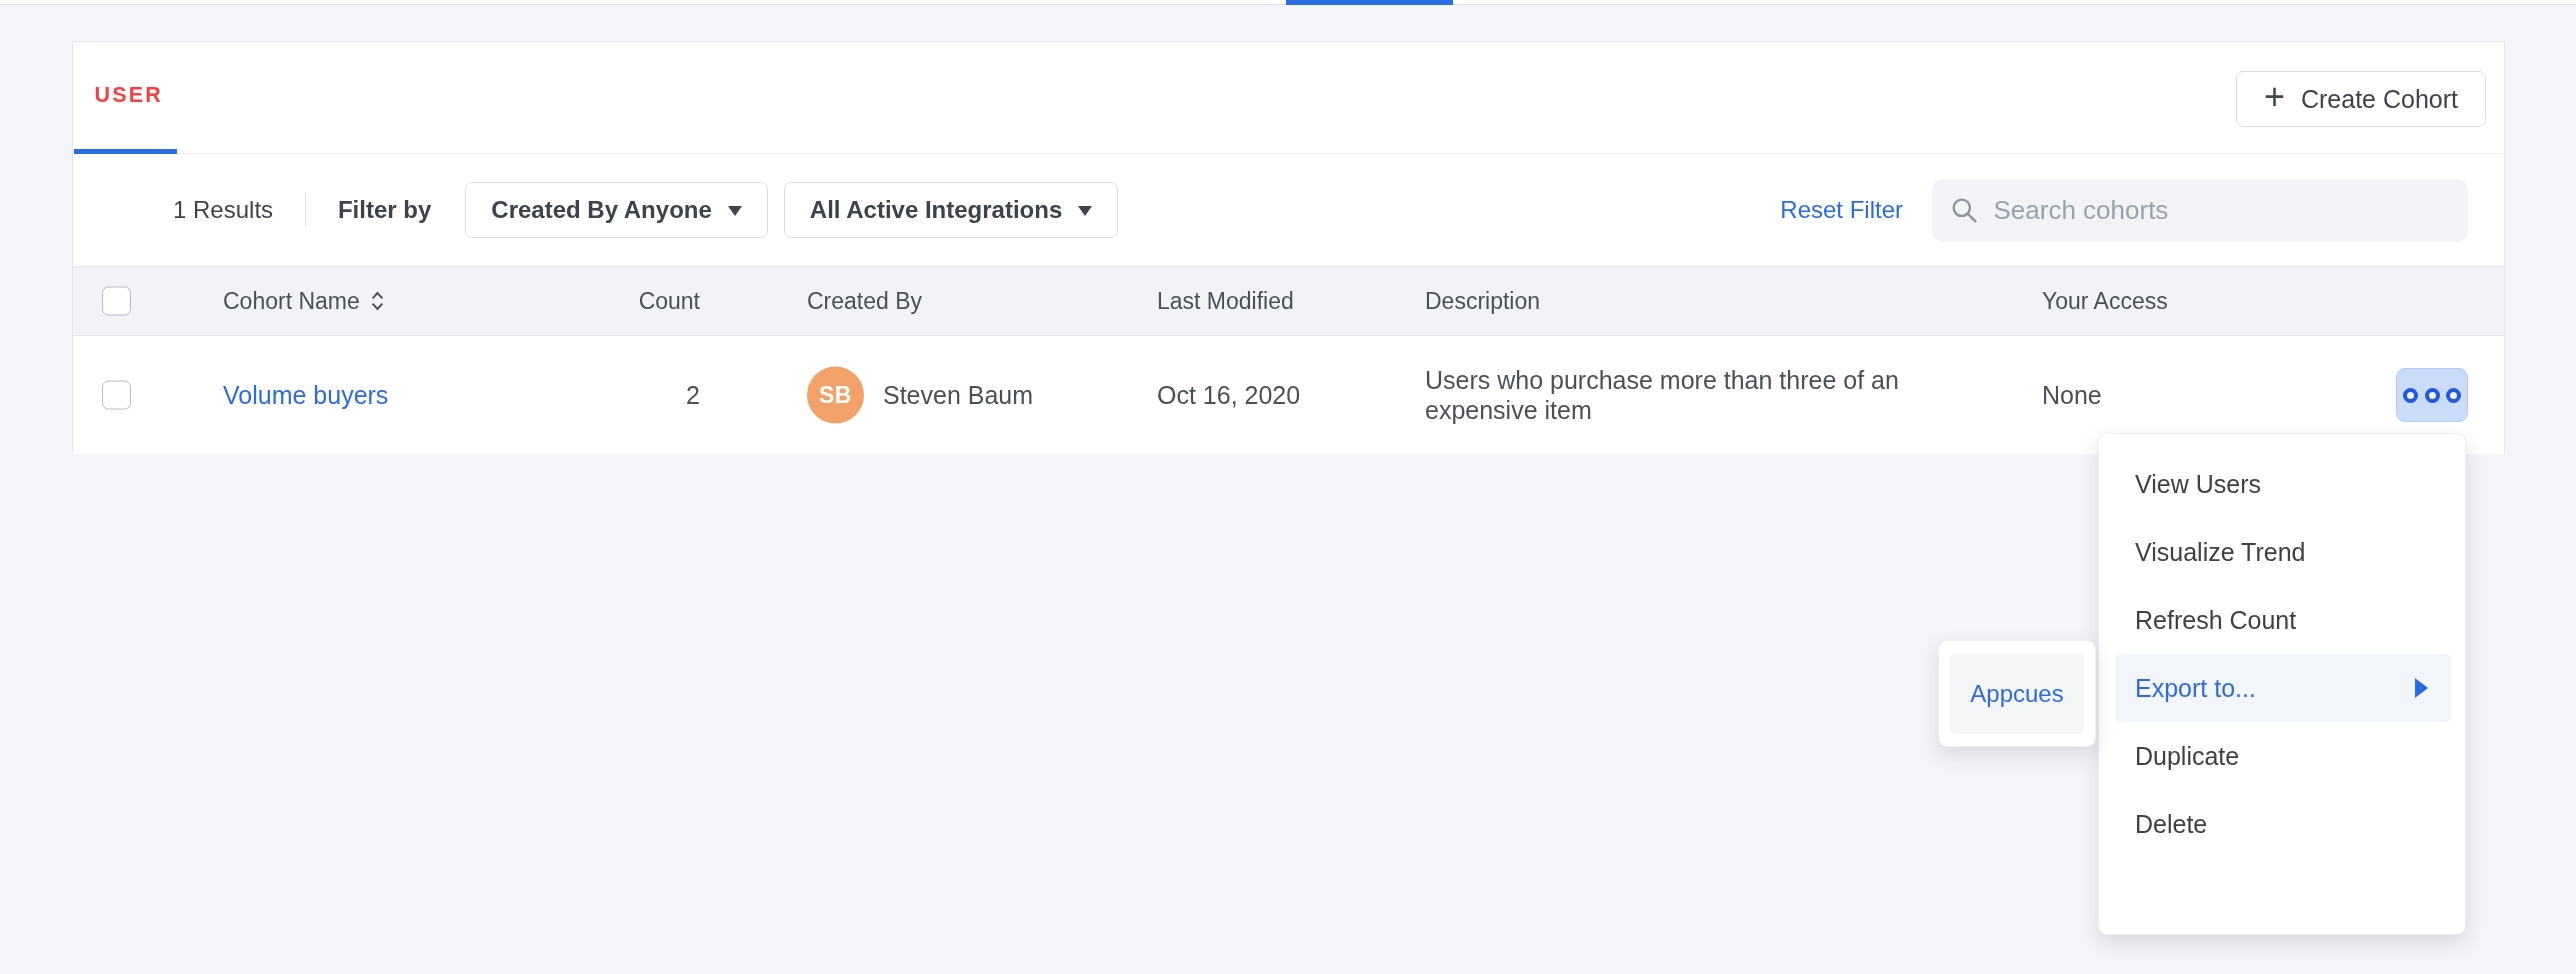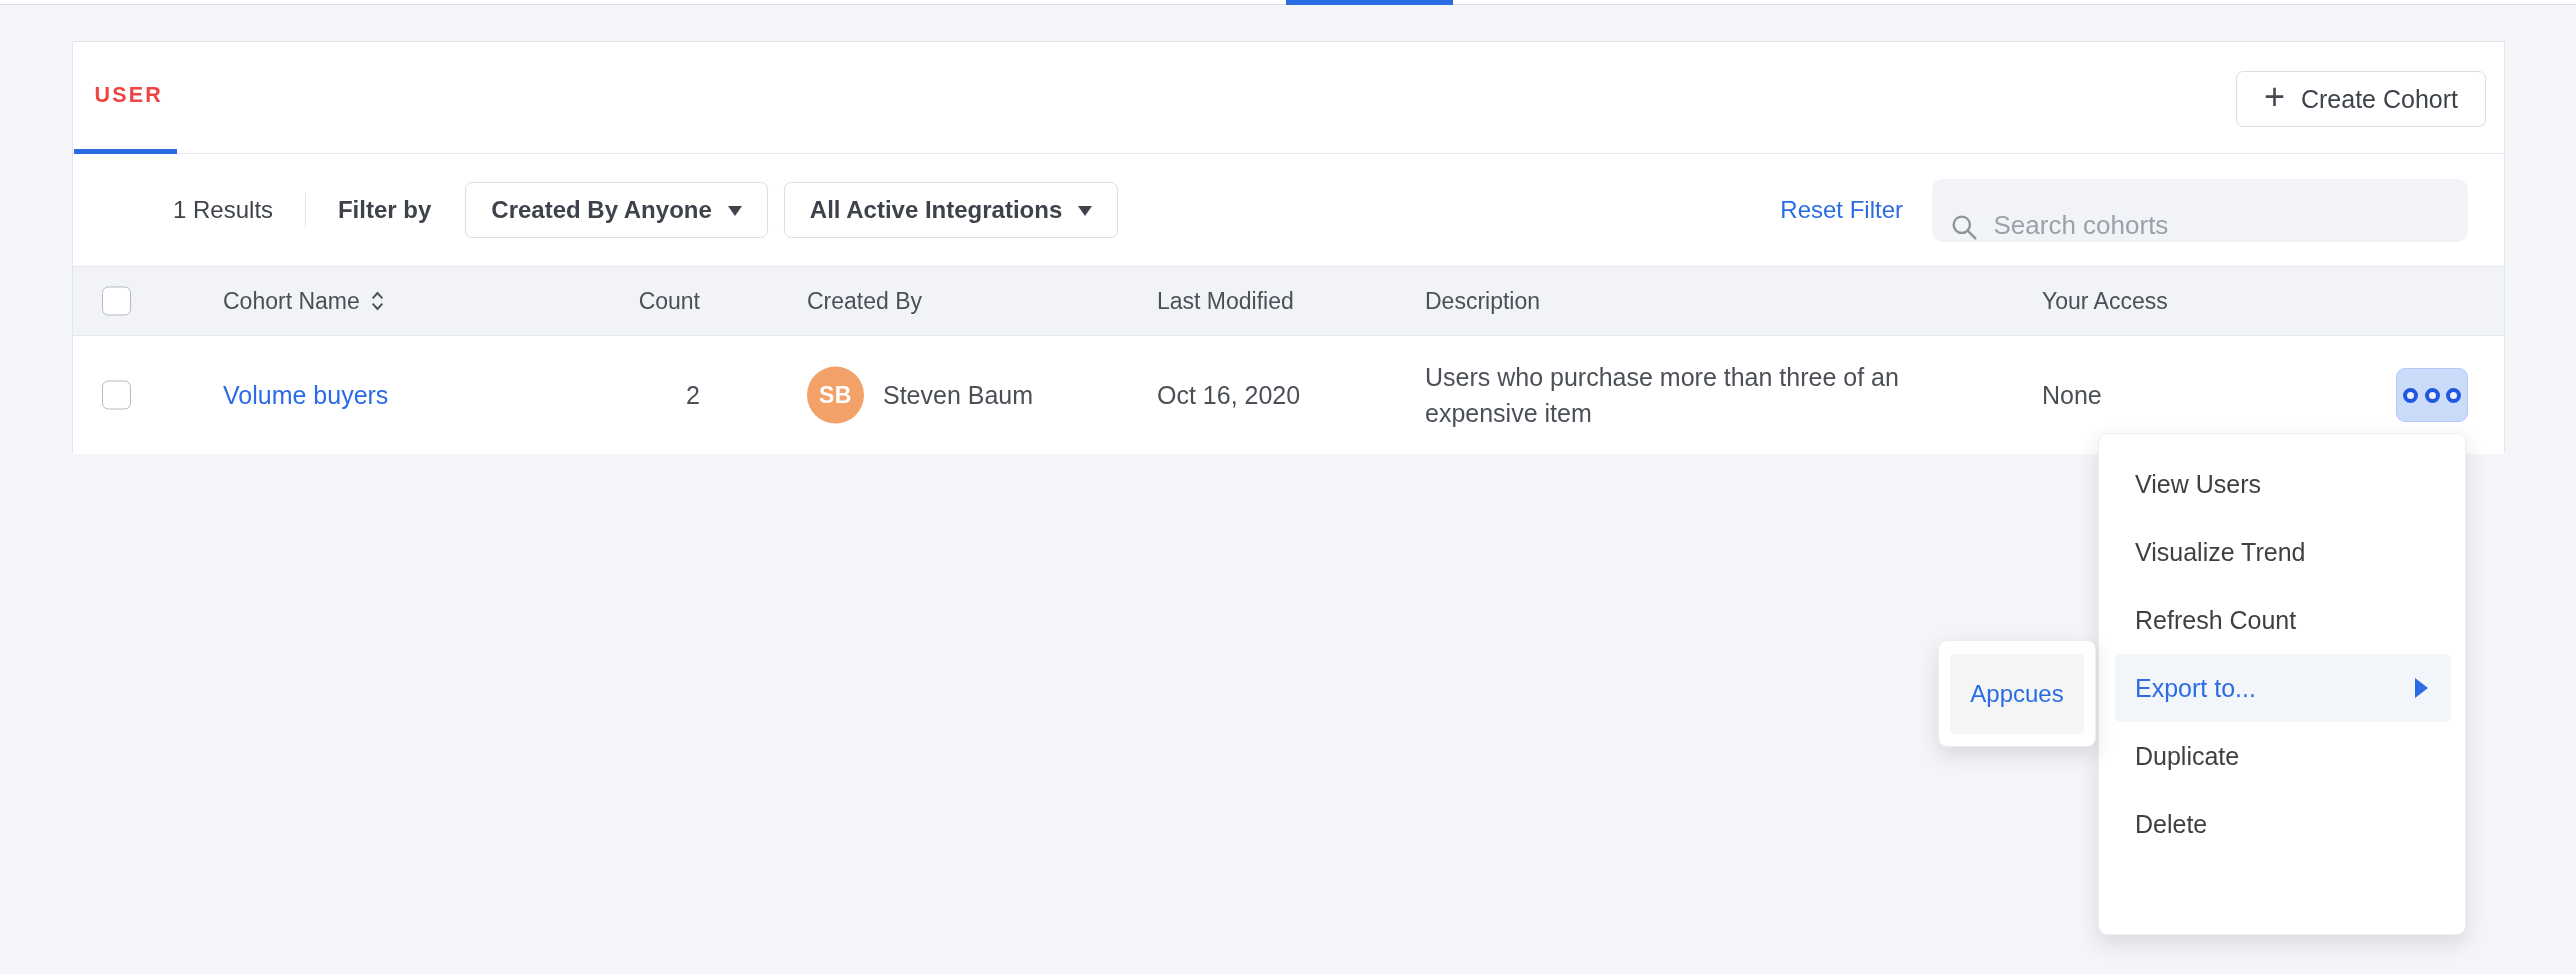--- a/index.html
+++ b/index.html
@@ -70,21 +70,21 @@
   .dropdown-btn + .dropdown-btn{margin-left:16px;}
   .caret-down{
     width:0;height:0;border-left:7.2px solid transparent;border-right:7.2px solid transparent;
     border-top:10px solid #3f444c;margin-top:2.7px;
   }
   .filter-spacer{flex:1;}
   .reset-link{font-size:24px;color:#2b6be4;cursor:pointer;white-space:nowrap;}
   .search-box{
     margin-left:29px;margin-right:36px;
     width:536px;height:63px;border-radius:10.7px;background:#f2f3f6;
-    display:flex;align-items:flex-end;padding:0 18px;box-sizing:border-box;gap:12.5px;
+    display:flex;align-items:center;padding:0 18px;box-sizing:border-box;gap:12.5px;
   }
   .search-box input{
     border:none;outline:none;background:transparent;flex:1;
     font-family:"Liberation Sans",sans-serif;font-size:26px;color:#3e434b;
   }
   .search-box input::placeholder{color:#9aa1ab;}
   
   .thead{
     position:absolute;left:0;top:224px;width:100%;height:70px;
     background:#f1f3f6;border-top:0.9px solid #e5e8ec;border-bottom:0.9px solid #e5e8ec;
@@ -111,21 +111,21 @@
   .cohort-link{color:#2b6be4;cursor:pointer;}
   .avatar{
     position:absolute;left:734px;top:50%;transform:translateY(-50%);
     width:57px;height:57px;border-radius:50%;background:#f2a169;
     display:flex;align-items:center;justify-content:center;
     color:#fff;font-size:23px;font-weight:bold;letter-spacing:0.4px;
   }
   .created-text{left:810px;}
   .desc-cell{
     position:absolute;left:1352px;top:50%;transform:translateY(-50%);
-    width:528px;font-size:25px;line-height:36px;color:#4b5058;white-space:normal;
+    width:528px;font-size:25px;line-height:30px;color:#4b5058;white-space:normal;
   }
   .more-btn{
     position:absolute;left:2323px;top:32px;width:72px;height:54px;
     background:#cbdcfa;border:0.9px solid #b5c9f7;border-radius:9px;
     display:flex;align-items:center;justify-content:center;gap:6.3px;
     cursor:pointer;box-sizing:border-box;
   }
   .dot{
     width:15px;height:15px;border-radius:50%;
     border:4.5px solid #2257df;background:#eef3fe;box-sizing:border-box;

